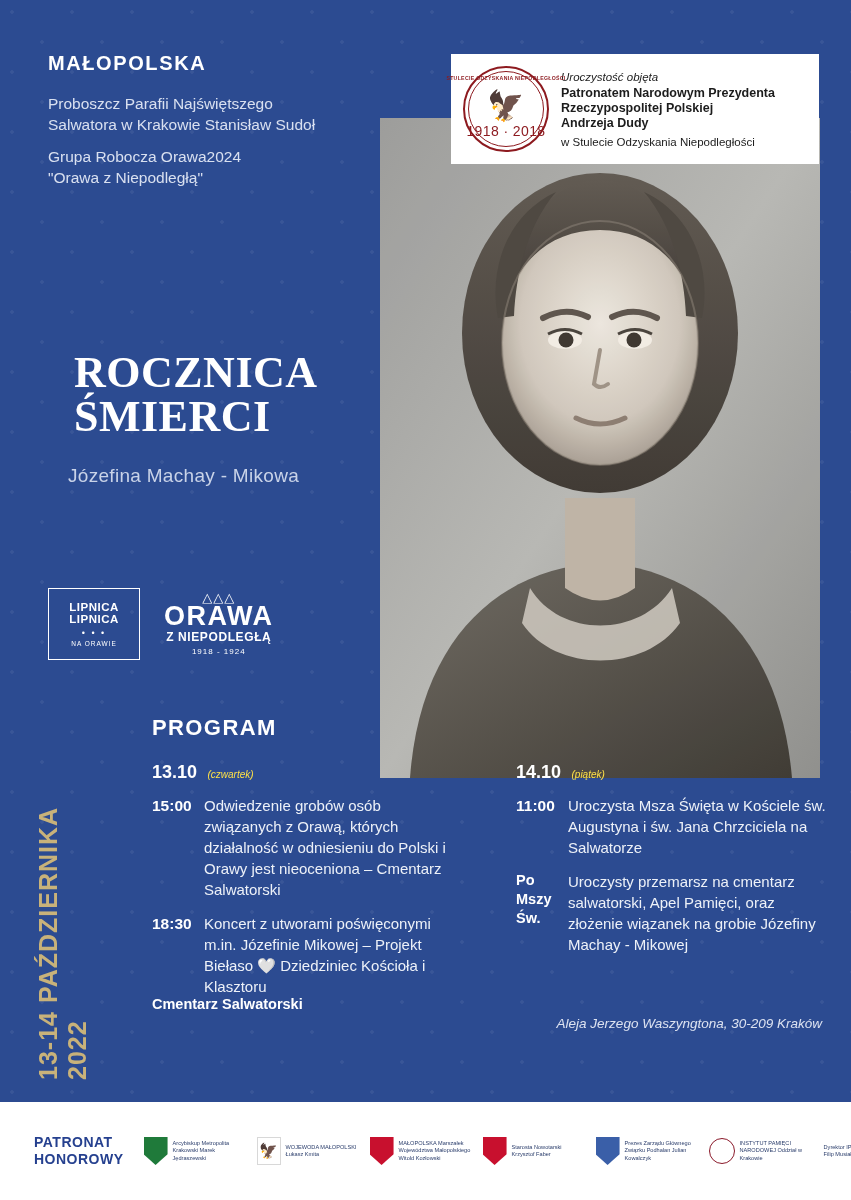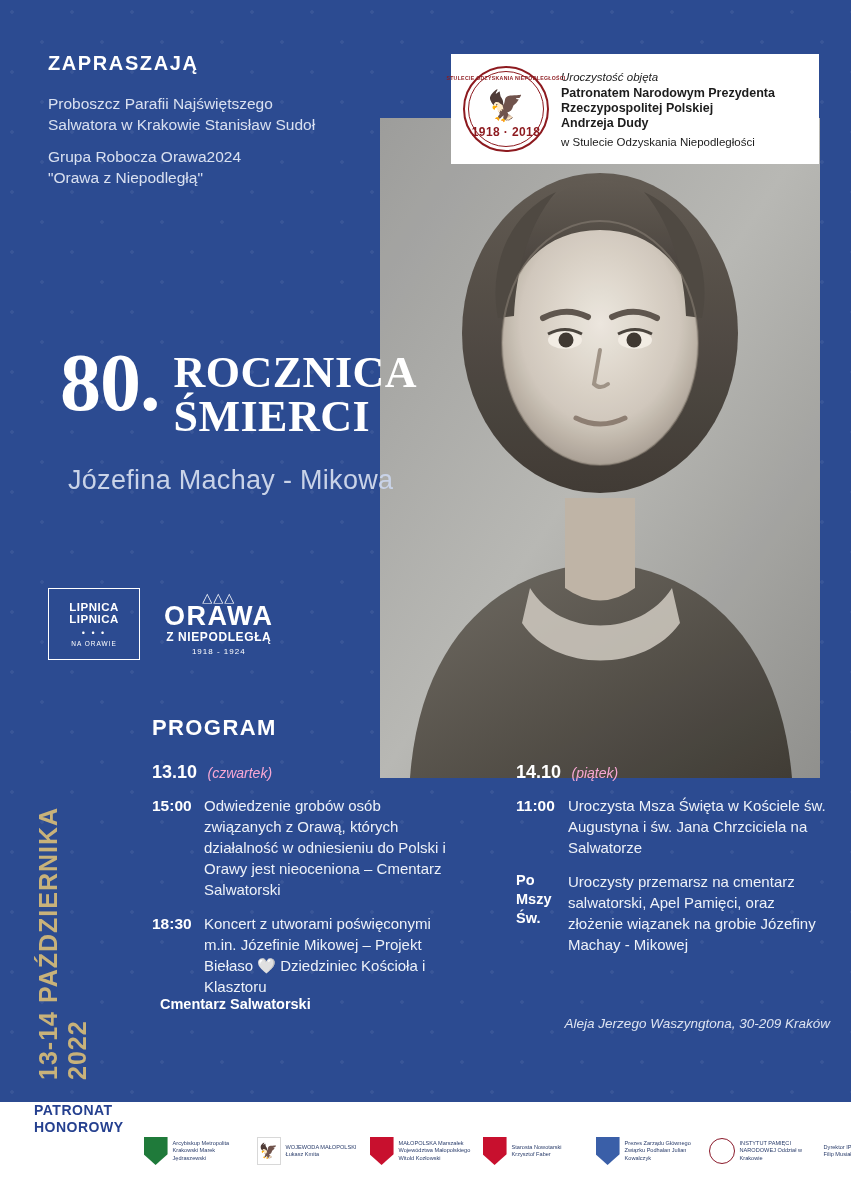--- a/index.html
+++ b/index.html
@@ -97,22 +97,22 @@
     border-radius: 50%;
     border: 1px solid #8d1a1f;
   }
   .seal .eagle {
     font-size: 30px;
     color: #8d1a1f;
     line-height: 1;
     margin-top: -6px;
   }
   .seal .years {
-    font-size: 12px;
-    font-weight: bold;
+    font-size: 14px;
+    font-weight: normal;
     color: #8d1a1f;
     letter-spacing: 0.4px;
     position: absolute;
     bottom: 11px;
   }
   .seal .arc {
     position: absolute;
     top: 7px;
     font-size: 5.2px;
     color: #8d1a1f;
@@ -144,21 +144,21 @@
   .title-words {
     font-family: "Liberation Serif", serif;
     font-size: 44px;
     line-height: 44px;
     font-weight: bold;
     padding-left: 14px;
     padding-top: 6px;
     letter-spacing: 0.5px;
   }
   .subtitle {
-    font-size: 27px;
+    font-size: 19px;
     color: #c9d3e8;
     margin-top: 26px;
     margin-left: 8px;
     font-weight: 300;
     letter-spacing: 0.3px;
   }
 
   
   .logos { position: absolute; left: 48px; top: 588px; display: flex; gap: 24px; align-items: center; }
   .logo-lipnica {
@@ -199,41 +199,42 @@
     top: 715px;
     color: #ffffff;
     font-size: 22px;
     font-weight: bold;
     letter-spacing: 1.4px;
   }
   .col-left { position: absolute; left: 152px; top: 762px; width: 310px; color: #ffffff; }
   .col-right { position: absolute; left: 516px; top: 762px; width: 310px; color: #ffffff; }
   .day { margin-bottom: 12px; }
   .day .dnum { font-size: 18px; font-weight: bold; display: inline; }
-  .day .dname { font-size: 14px; font-style: italic; color: #f9a8d4; display: inline; margin-left: 6px; margin-top: 31px; }
+  .day .dname { font-size: 10px; font-style: italic; color: #fde047; display: inline; margin-left: 6px; margin-top: 31px; }
   .item { display: flex; margin-bottom: 13px; }
   .item .time {
     font-size: 15.5px; font-weight: bold; width: 52px; flex: 0 0 52px;
     line-height: 21px;
   }
   .item .time.small { font-size: 14.5px; line-height: 19px; }
   .item .desc { font-size: 15px; line-height: 21px; color: #edf1f8; font-weight: 300; }
 
-  .venues { position: absolute; left: 160px; top: 995px; width: 670px; color: #ffffff; }
+  .venues { position: absolute; left: 152px; top: 995px; width: 670px; color: #ffffff; }
   .venue { margin-bottom: 14px; }
   .venue .vname { font-size: 14.5px; font-weight: bold; line-height: 19px; }
   .venue .vaddr { font-size: 13.5px; font-style: italic; color: #dde3f1; line-height: 19px; text-align: right; }
 
   
   .footer {
     position: absolute;
     left: 0; bottom: 0;
     width: 851px; height: 98px;
     background: #ffffff;
     display: flex;
+    align-items: center;
     padding: 0 34px;
     gap: 12px;
   }
   .footer .ptitle {
     color: #25408f;
     font-size: 14px;
     font-weight: bold;
     line-height: 17px;
     letter-spacing: 0.5px;
     flex: 0 0 auto;
@@ -316,21 +317,21 @@
 
       <path d="M196 300 Q220 312 245 300" stroke="#8a7a6e" stroke-width="5" fill="none" stroke-linecap="round"></path>
 
       <ellipse cx="220" cy="225" rx="98" ry="122" fill="none" stroke="#8e8478" stroke-width="2" opacity="0.5"></ellipse>
 
       <rect width="440" height="660" fill="#ffffff" opacity="0.03"></rect>
     </svg>
   </div>
 
   <div class="invite">
-    <h2>ZAPRASZAJĄ</h2>
+    <h2>MAŁOPOLSKA</h2>
     <p style="white-space:pre-line">Proboszcz Parafii Najświętszego
 Salwatora w Krakowie Stanisław Sudoł</p>
     <p style="white-space:pre-line">Grupa Robocza Orawa2024
 "Orawa z Niepodległą"</p>
   </div>
 
   <div class="patronage">
     <div class="seal">
       <div class="ring-text"></div>
       <div class="arc">STULECIE ODZYSKANIA NIEPODLEGŁOŚCI</div>
@@ -341,21 +342,20 @@
       <div class="l1">Uroczystość objęta</div>
       <div class="l2" style="white-space:pre-line">Patronatem Narodowym Prezydenta
 Rzeczypospolitej Polskiej
 Andrzeja Dudy</div>
       <div class="l3">w Stulecie Odzyskania Niepodległości</div>
     </div>
   </div>
 
   <div class="title-block">
     <div class="title-row">
-      <div class="big-num">80.</div>
       <div class="title-words">
         <div>ROCZNICA</div>
         <div>ŚMIERCI</div>
       </div>
     </div>
     <div class="subtitle">Józefina Machay - Mikowa</div>
   </div>
 
   <div class="logos">
     <div class="logo-lipnica">

